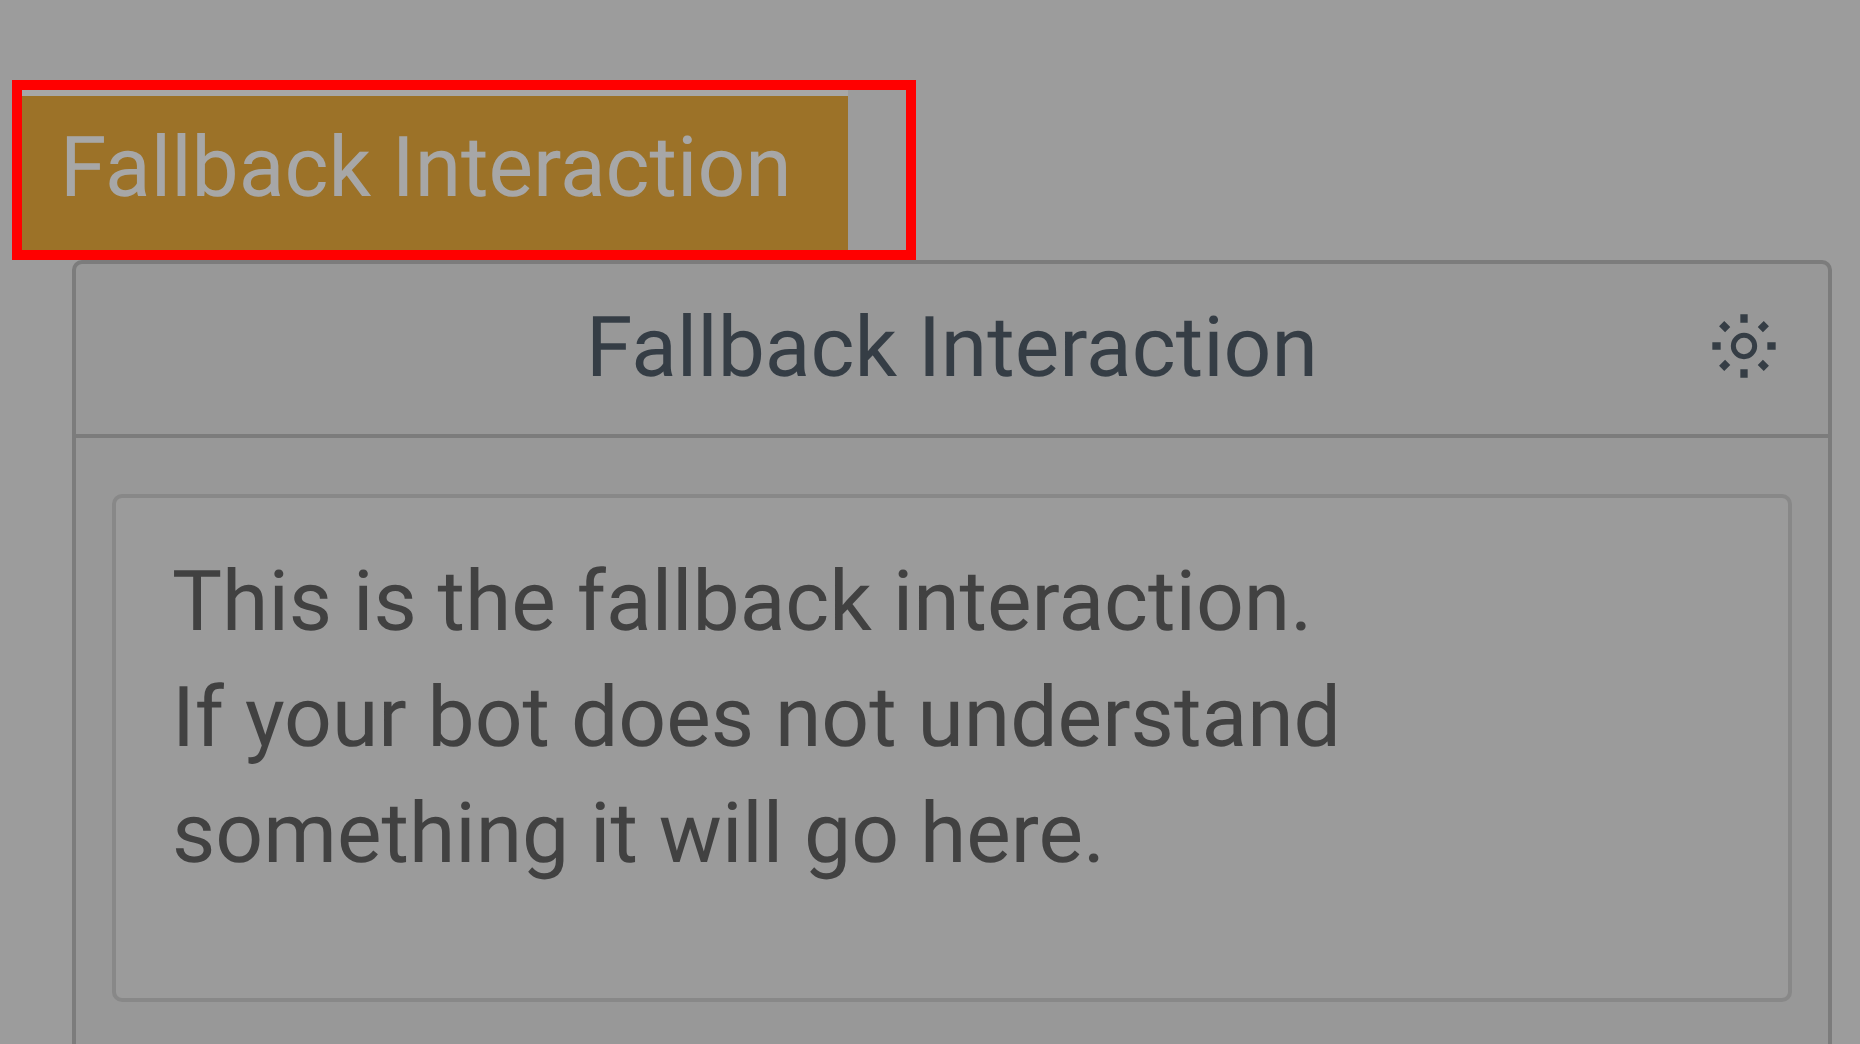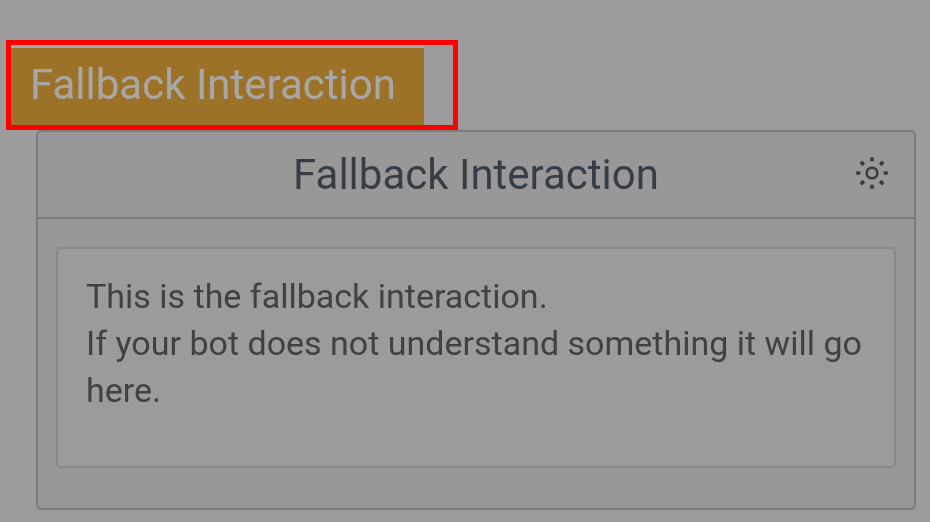--- a/index.html
+++ b/index.html
@@ -107,21 +107,21 @@
     }
     
     .description-box {
       background: #e6e6e6;
       border: 2px solid #c0c0c0;
       border-radius: 5px;
       padding: 24px 28px 52px 28px;
     }
     
     .description-text {
-      font-size: 34px;
+      font-size: 42px;
       line-height: 1.38;
       color: #333333;
       white-space: pre-line;
     }
   </style>
 </head>
 <body>
 
 <div class="tab-container">
   <div class="tab">

